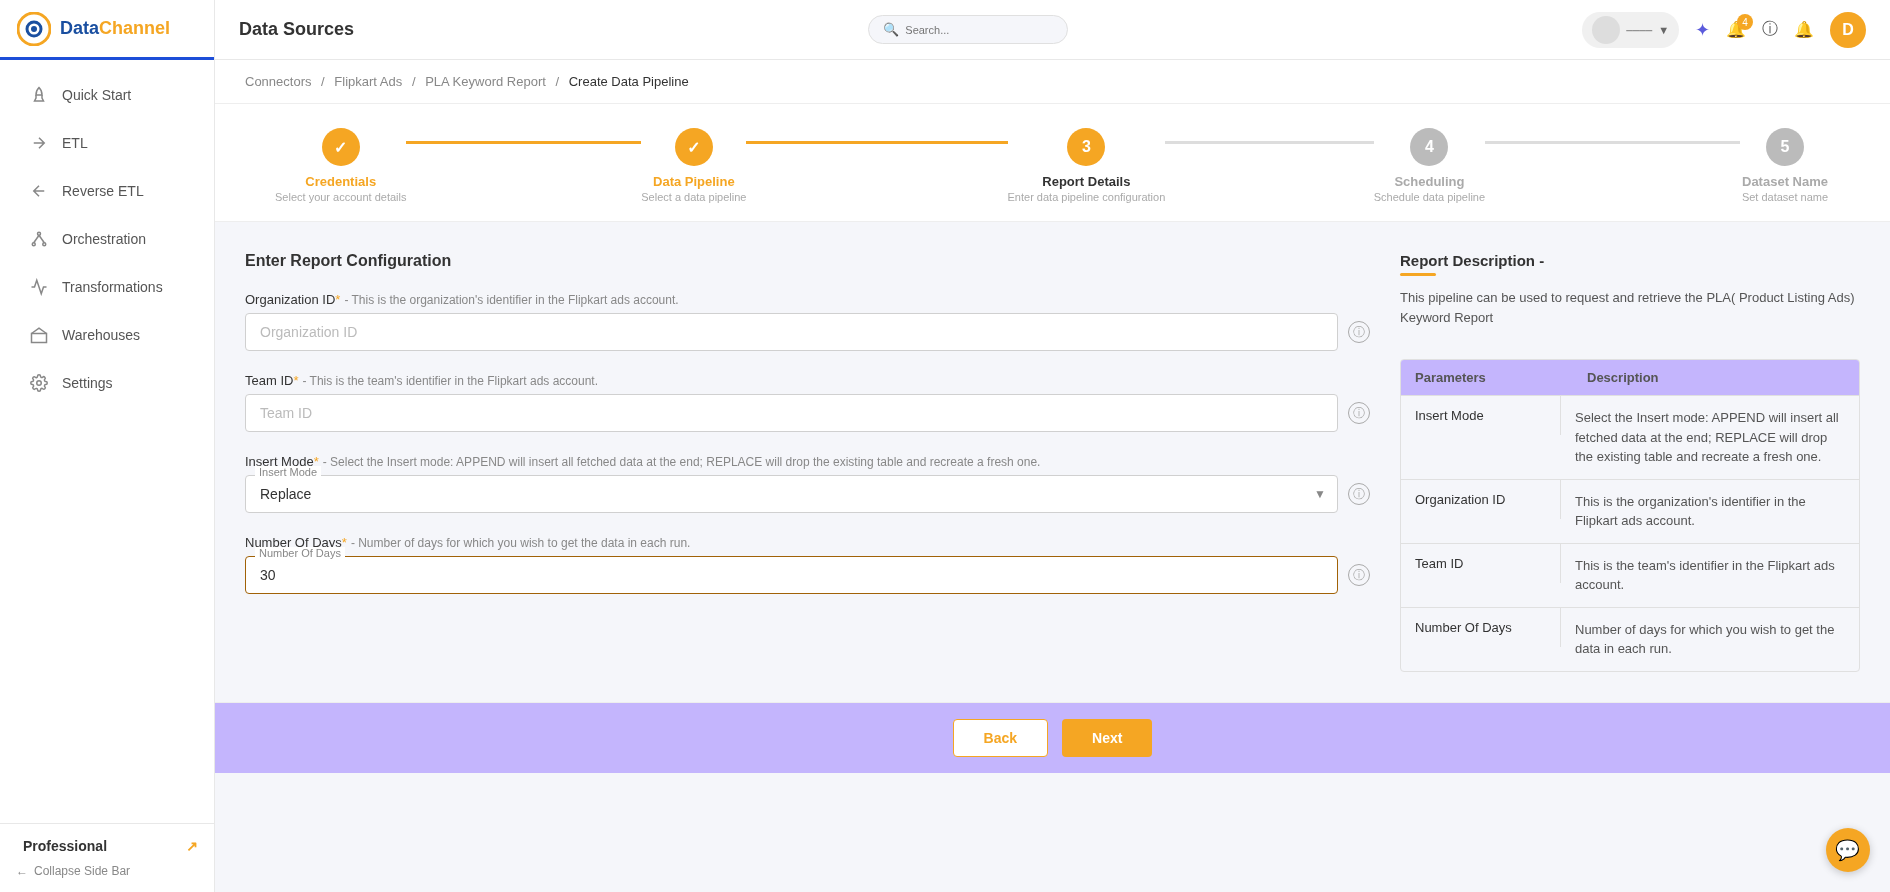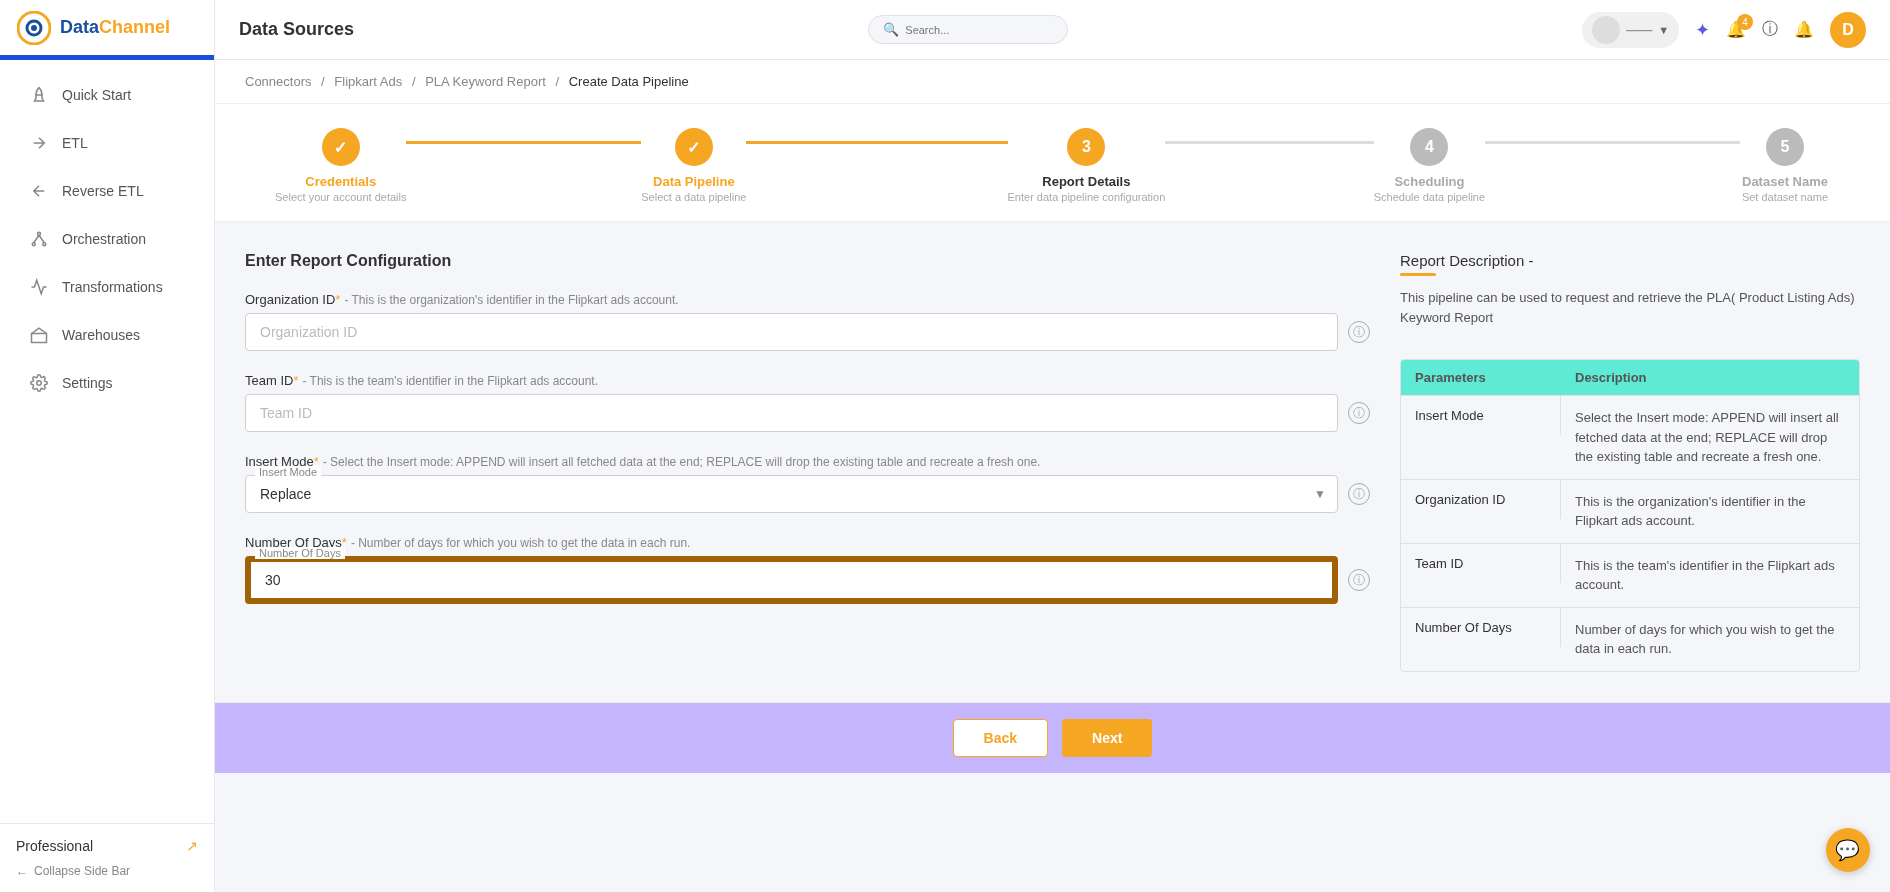--- a/index.html
+++ b/index.html
@@ -12,21 +12,21 @@
       border-right: 1px solid #e8e8e8;
       display: flex;
       flex-direction: column;
       height: 100%;
       flex-shrink: 0;
     }
     .sidebar-logo {
       padding: 14px 16px;
       display: flex;
       align-items: center;
-      border-bottom: 5px solid #1d4ed8;
+      border-bottom: 3px solid #1d4ed8;
       height: 60px;
     }
     .logo-icon {
       width: 36px; height: 36px;
       background: #fff;
       border-radius: 50%;
       display: flex; align-items: center; justify-content: center;
       margin-right: 8px;
       overflow: hidden;
     }
@@ -44,21 +44,21 @@
       transition: background 0.15s;
     }
     .nav-icon { width: 22px; height: 22px; margin-right: 12px; display: flex; align-items: center; justify-content: center; flex-shrink: 0; }
 
     .sidebar-bottom {
       border-top: 1px solid #e8e8e8;
       padding: 14px 16px;
     }
     .professional-row {
       display: flex; align-items: flex-start; justify-content: space-between;
-      color: #333; font-weight: 400; font-size: 14px;
+      color: #333; font-weight: 700; font-size: 14px; margin-left: 7px;
     }
     .professional-icon { color: #f5a623; font-size: 14px; }
     .collapse-row {
       display: flex; align-items: center;
       color: #888; font-size: 12px; margin-top: 10px; cursor: pointer;
     }
     .collapse-row span { margin-right: 6px; }
 
     
     .main {
@@ -275,38 +275,38 @@
     .number-float-label {
       position: absolute;
       top: -9px; left: 10px;
       background: #fff;
       padding: 0 4px;
       font-size: 11px;
       color: #888;
     }
     .number-input {
       width: 100%;
-      border: 6px solid #a16207;
+      border: 1px solid #a16207;
       border-radius: 4px;
       padding: 10px 14px;
       font-size: 14px;
       color: #333;
       outline: none;
       background: #fff;
     }
 
     
     .form-right {
       width: 460px;
       flex-shrink: 0;
     }
 
     .report-desc-title {
       font-size: 15px;
-      font-weight: 400;
+      font-weight: 700;
       color: #333;
       margin-bottom: 4px;
     }
     .report-desc-underline {
       width: 36px; height: 3px;
       background: #f5a623;
       margin-bottom: 12px;
       border-radius: 2px;
     }
     .report-desc-text {
@@ -317,22 +317,23 @@
     }
 
     .params-table {
       border: 1px solid #e0e0e0;
       border-radius: 4px;
       overflow: hidden;
       font-size: 13px;
     }
     .params-table-header {
       display: flex;
-      background: #5eead4;
+      background: #c4b5fd;
       border-bottom: 1px solid #e0e0e0;
+      gap: 12px;
     }
     .params-col1 { width: 160px; padding: 10px 14px; font-weight: 600; color: #555; flex-shrink: 0; }
     .params-col2 { flex: 1; padding: 10px 14px; font-weight: 600; color: #555; }
     .params-row {
       display: flex;
       border-bottom: 1px solid #e0e0e0;
       align-items: flex-start;
     }
     .params-row:last-child { border-bottom: none; }
     .params-cell1 { width: 160px; padding: 12px 14px; color: #333; flex-shrink: 0; font-weight: 500; border-right: 1px solid #e0e0e0; }

